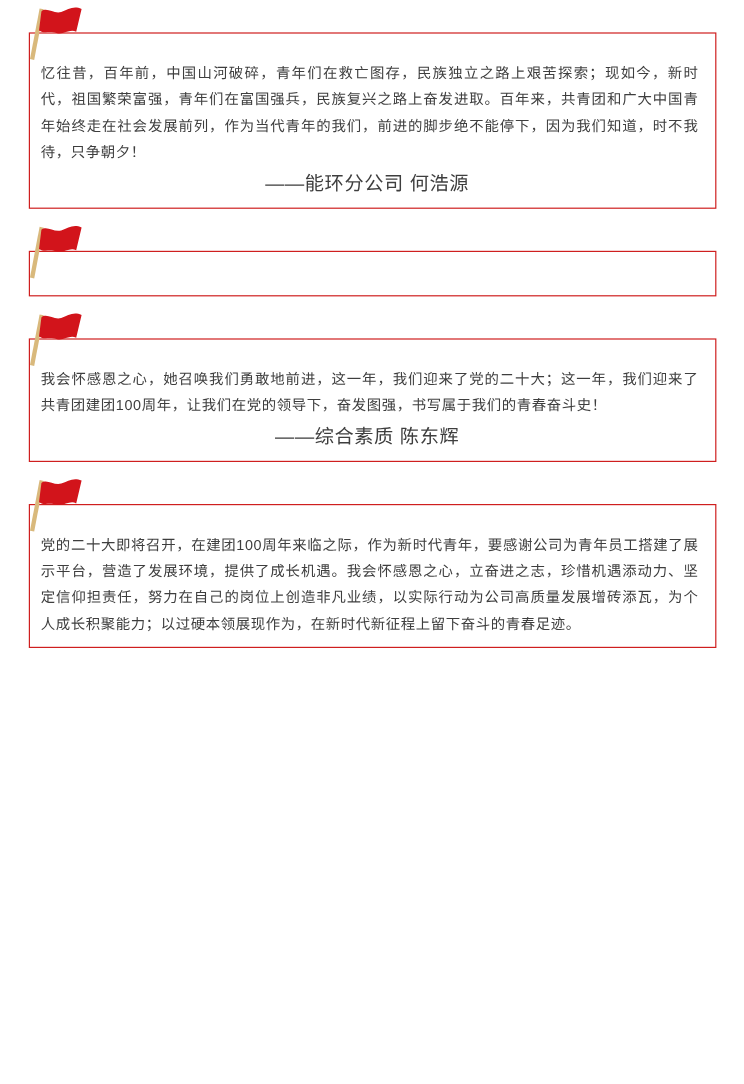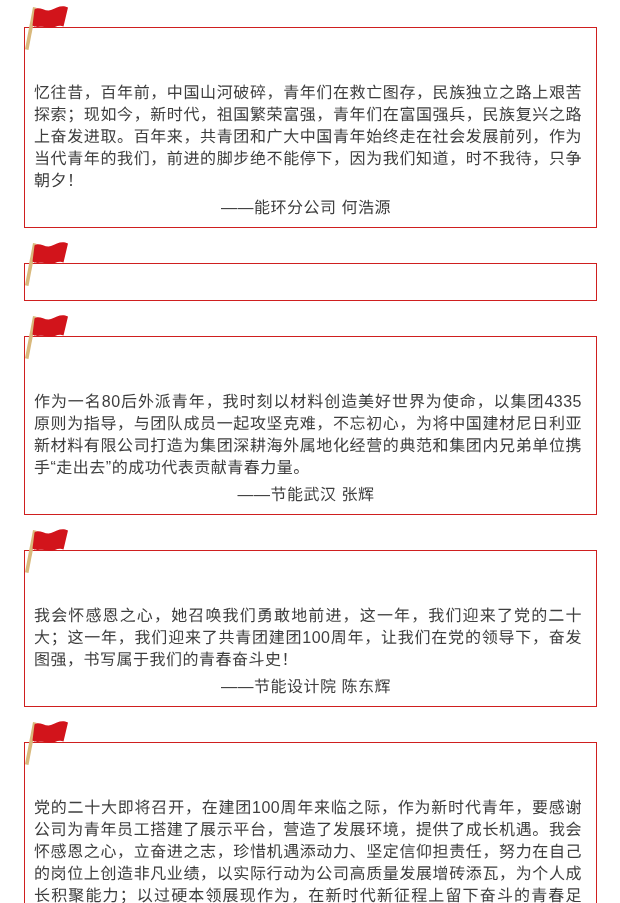--- a/index.html
+++ b/index.html
@@ -34,27 +34,26 @@
   .quote-card:first-child { margin-top: 0; }
   .flag {
     position: absolute;
     top: -23px;
     left: -6px;
     width: 52px;
     height: 52px;
     pointer-events: none;
   }
   .quote-text {
-    font-size: 16px;
+    font-size: 12px;
     line-height: 22px;
     letter-spacing: 0.5px;
     color: var(--text);
     text-align: justify;
     text-justify: inter-character;
-    margin-top: 32px;
   }
   .quote-card.loose { padding-top: 28px; }
   .quote-card.loose .quote-text { line-height: 26px; }
   .attribution {
     font-size: 16px;
     line-height: 22px;
     letter-spacing: 0.5px;
     color: var(--text);
     text-align: center;
     margin-top: 5px;
@@ -80,40 +79,30 @@
 
   <section class="quote-card loose">
     <span class="flag">
       <svg width="52" height="52" viewBox="0 0 52 52" aria-hidden="true">
         <path d="M 14,2 L 17.5,2.8 L 9.5,45 L 6,44.2 Z" fill="var(--flag-pole)"></path>
         <path d="M 15.5,4.5 C 20,0.5 26,7 32,5 C 38,3 42,-0.5 49,2.5 L 44.5,21.5 C 39,18.5 34,24.5 28,22.5 C 22,20.5 18,23.5 13.5,20.5 Z" fill="var(--flag-red)"></path>
       </svg>
     </span>
   </section>
 
-  <section class="quote-card">
-    <span class="flag">
-      <svg width="52" height="52" viewBox="0 0 52 52" aria-hidden="true">
-        <path d="M 14,2 L 17.5,2.8 L 9.5,45 L 6,44.2 Z" fill="var(--flag-pole)"></path>
-        <path d="M 15.5,4.5 C 20,0.5 26,7 32,5 C 38,3 42,-0.5 49,2.5 L 44.5,21.5 C 39,18.5 34,24.5 28,22.5 C 22,20.5 18,23.5 13.5,20.5 Z" fill="var(--flag-red)"></path>
-      </svg>
-    </span>
-    <p class="quote-text">作为一名80后外派青年，我时刻以材料创造美好世界为使命，以集团4335原则为指导，与团队成员一起攻坚克难，不忘初心，为将中国建材尼日利亚新材料有限公司打造为集团深耕海外属地化经营的典范和集团内兄弟单位携手“走出去”的成功代表贡献青春力量。</p>
-    <p class="attribution">——节能武汉 张辉</p>
-  </section>
 
   <section class="quote-card">
     <span class="flag">
       <svg width="52" height="52" viewBox="0 0 52 52" aria-hidden="true">
         <path d="M 14,2 L 17.5,2.8 L 9.5,45 L 6,44.2 Z" fill="var(--flag-pole)"></path>
         <path d="M 15.5,4.5 C 20,0.5 26,7 32,5 C 38,3 42,-0.5 49,2.5 L 44.5,21.5 C 39,18.5 34,24.5 28,22.5 C 22,20.5 18,23.5 13.5,20.5 Z" fill="var(--flag-red)"></path>
       </svg>
     </span>
     <p class="quote-text">我会怀感恩之心，她召唤我们勇敢地前进，这一年，我们迎来了党的二十大；这一年，我们迎来了共青团建团100周年，让我们在党的领导下，奋发图强，书写属于我们的青春奋斗史！</p>
-    <p class="attribution">——节能设计院 陈东辉</p>
+    <p class="attribution">——综合素质 陈东辉</p>
   </section>
 
   <section class="quote-card">
     <span class="flag">
       <svg width="52" height="52" viewBox="0 0 52 52" aria-hidden="true">
         <path d="M 14,2 L 17.5,2.8 L 9.5,45 L 6,44.2 Z" fill="var(--flag-pole)"></path>
         <path d="M 15.5,4.5 C 20,0.5 26,7 32,5 C 38,3 42,-0.5 49,2.5 L 44.5,21.5 C 39,18.5 34,24.5 28,22.5 C 22,20.5 18,23.5 13.5,20.5 Z" fill="var(--flag-red)"></path>
       </svg>
     </span>
     <p class="quote-text">党的二十大即将召开，在建团100周年来临之际，作为新时代青年，要感谢公司为青年员工搭建了展示平台，营造了发展环境，提供了成长机遇。我会怀感恩之心，立奋进之志，珍惜机遇添动力、坚定信仰担责任，努力在自己的岗位上创造非凡业绩，以实际行动为公司高质量发展增砖添瓦，为个人成长积聚能力；以过硬本领展现作为，在新时代新征程上留下奋斗的青春足迹。</p>

